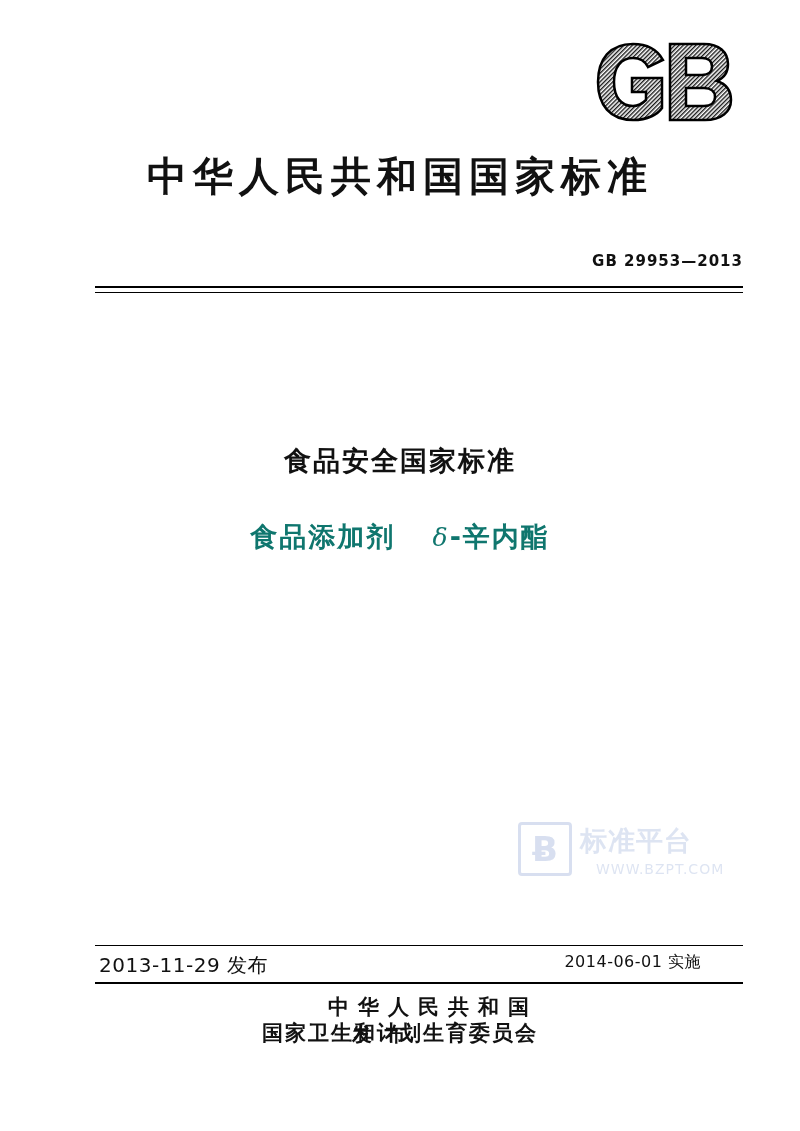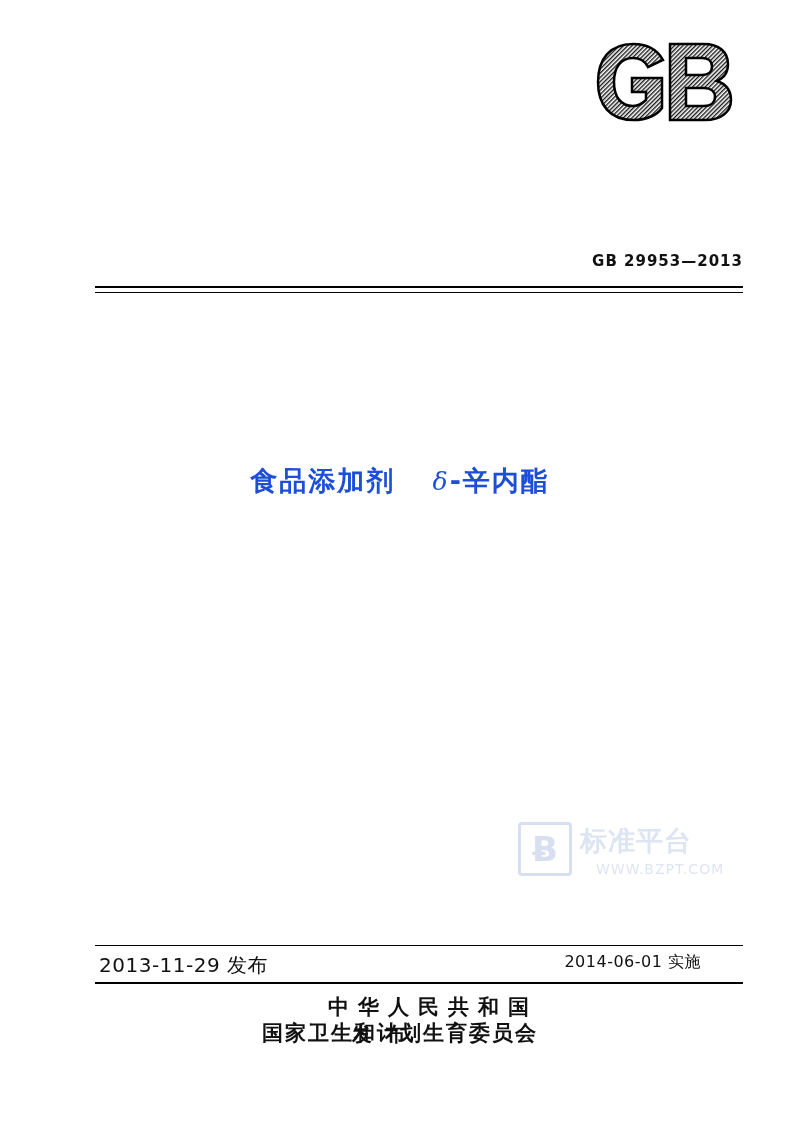--- a/index.html
+++ b/index.html
@@ -105,22 +105,22 @@
     letter-spacing: 2px;
     line-height: 1.35;
     color: #111;
   }
   .subject-line2 {
     font-family: "DejaVu Sans", "Liberation Sans", sans-serif;
     font-size: 27px;
     font-weight: bold;
     letter-spacing: 2px;
     line-height: 1.35;
-    margin-top: 20px;
-    color: #1d4ed8;
+    margin-top: 40px;
+    color: #0f766e;
   }
   .subject-line2 .greek {
     font-family: "DejaVu Serif", "Liberation Serif", serif;
     font-style: italic;
     font-weight: normal;
     font-size: 25px;
   }
 
   
   .watermark {
@@ -247,27 +247,29 @@
       </g>
 
       <g>
         <path d="M78 6 L112 6 C127 6 136 14 136 26 C136 34 132 40 125 43 C134 46 139 53 139 62 C139 74 129 82 113 82 L78 82 Z
                  M94 20 L94 37 L110 37 C116 37 120 34 120 28.5 C120 23 116 20 110 20 Z
                  M94 50 L94 68 L112 68 C118 68 123 65 123 59 C123 53 118 50 112 50 Z" fill="url(#hatch)" stroke="#000" stroke-width="2.5"></path>
       </g>
     </svg>
   </div>
 
+  <div class="std-title">中华人民共和国国家标准</div>
 
   <div class="std-number">GB 29953—2013</div>
 
   <div class="rule-top"></div>
   <div class="rule-top-thin"></div>
 
   <div class="subject">
+    <div class="subject-line1">食品安全国家标准</div>
     <div class="subject-line2">
       <span>食品添加剂</span>
       <span style="display:inline-block;width:26px"></span><span class="greek">δ</span><span>-辛内酯</span>
     </div>
   </div>
 
   <div class="watermark">
     <div class="wm-badge">Ƀ</div>
     <div class="wm-name">标准平台</div>
     <div class="wm-url">WWW.BZPT.COM</div>

